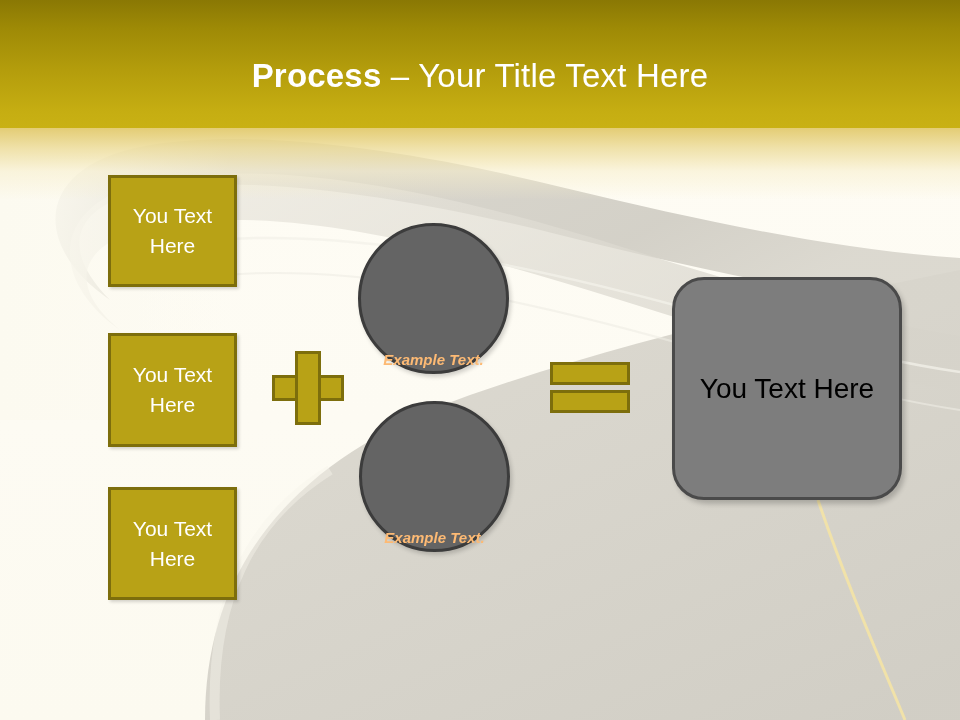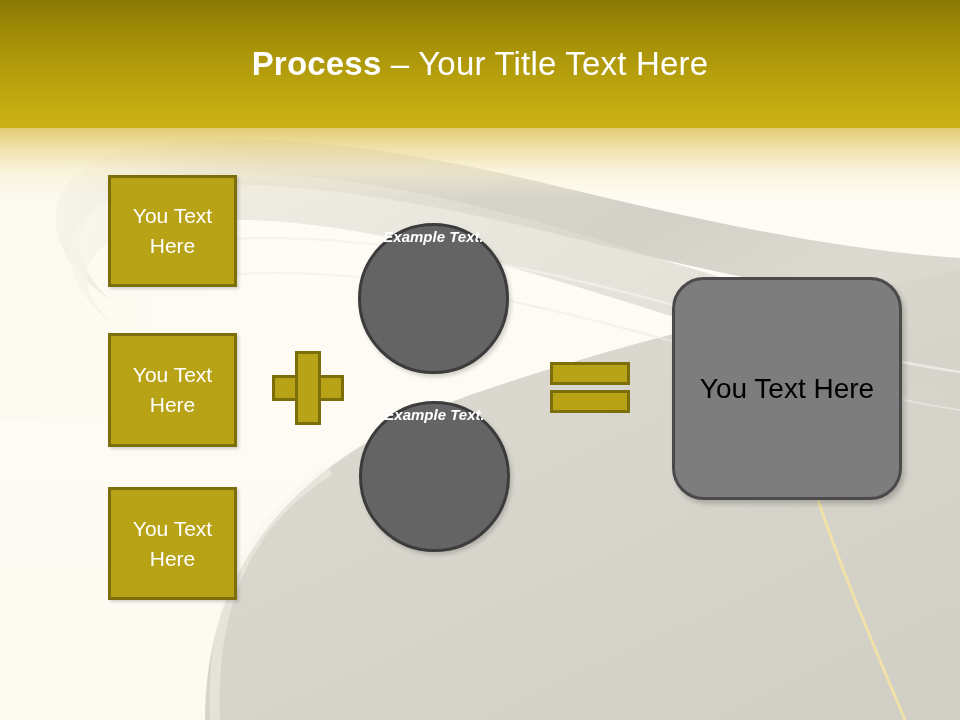--- a/index.html
+++ b/index.html
@@ -55,21 +55,21 @@
     width: 960px; height: 72px;
     background: linear-gradient(to bottom,
        rgba(226,202,110,0.95) 0%,
        rgba(236,219,151,0.80) 28%,
        rgba(247,238,202,0.55) 60%,
        rgba(252,250,240,0.0) 100%);
   }
 
   .title {
     position: absolute;
-    left: 0; top: 43px;
+    left: 0; top: 55px;
     width: 960px;
     text-align: center;
     color: #FFFFFF;
     font-size: 33px;
     line-height: 42px;
     letter-spacing: 0.2px;
     white-space: nowrap;
   }
   .title .strong { font-weight: bold; }
   .title .light  { font-weight: normal; }
@@ -90,28 +90,28 @@
     box-shadow: 2px 2px 3px rgba(0,0,0,0.16);
   }
   .gold-box span { display: block; width: 100%; }
 
   .circle {
     position: absolute;
     border-radius: 50%;
     background: #646464;
     border: 3px solid #3C3C3C;
     box-sizing: border-box;
-    color: #ffffff;
+    color: #fdba74;
     font-size: 15px;
     line-height: 22px;
     font-weight: bold;
     font-style: italic;
     text-align: center;
     display: flex;
-    align-items: flex-start;
+    align-items: flex-end;
     justify-content: center;
     box-shadow: 2px 3px 4px rgba(0,0,0,0.18);
   }
   .circle span { display: block; width: 100%; }
 
   .result-box {
     position: absolute;
     background: #7D7D7D;
     border: 3px solid #4A4A4A;
     border-radius: 32px;

